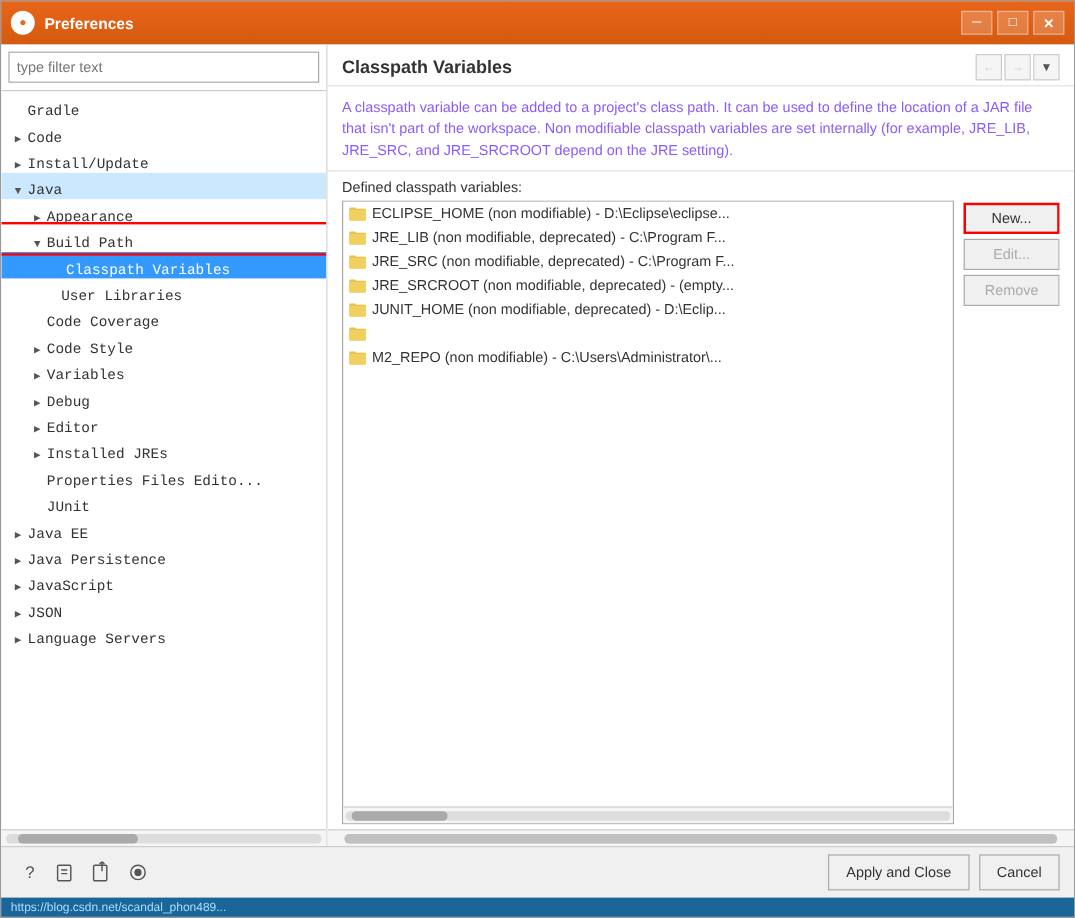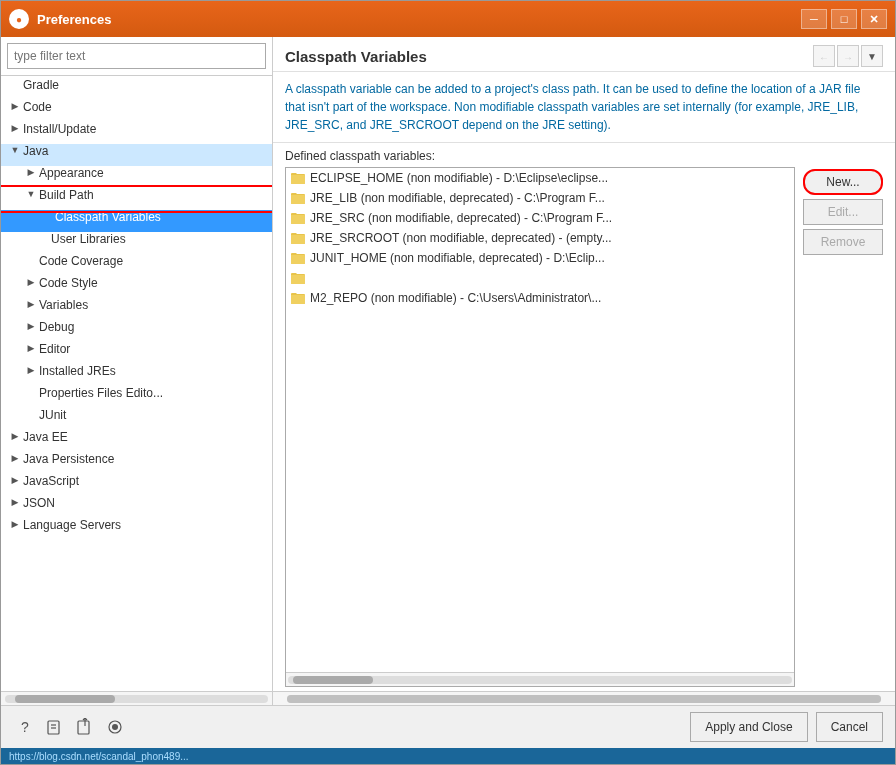--- a/index.html
+++ b/index.html
@@ -96,27 +96,28 @@
 
     .tree-container {
       flex: 1;
       overflow-y: auto;
       overflow-x: hidden;
       padding: 2px 0;
     }
 
     .tree-item {
       display: flex;
-      align-items: flex-start;
+      align-items: flex-end;
       height: 22px;
       padding-left: 8px;
       cursor: pointer;
       white-space: nowrap;
       font-size: 12px;
       color: #333;
+      font-family: Liberation Mono, monospace;
     }
 
     .tree-item.selected { background: #3399ff; color: white; }
 
     .tree-item .arrow {
       width: 12px;
       height: 12px;
       display: inline-flex;
       align-items: center;
       justify-content: center;
@@ -167,21 +168,21 @@
       justify-content: center;
       cursor: pointer;
       font-size: 10px;
       color: #555;
     }
     .panel-nav-btn.disabled { color: #ccc; cursor: default; }
 
     .panel-description {
       padding: 8px 12px;
       font-size: 12px;
-      color: #0369a1;
+      color: #8b5cf6;
       line-height: 1.5;
       border-bottom: 1px solid #e0e0e0;
     }
 
     .panel-section-label {
       padding: 6px 12px 4px;
       font-size: 12px;
       color: #333;
     }
 
@@ -276,21 +277,21 @@
       border: 1px solid #aaa;
       background: #f0f0f0;
       cursor: pointer;
       font-size: 12px;
       color: #333;
       display: flex;
       align-items: center;
       justify-content: center;
     }
     .list-btn.disabled { color: #aaa; cursor: default; }
-    .list-btn.highlighted { outline: 2px solid red; outline-offset: -2px; border-radius: 12px; }
+    .list-btn.highlighted { outline: 2px solid red; outline-offset: -2px; }
 
     .panel-scrollbar-h {
       height: 14px;
       background: #f5f5f5;
       border-top: 1px solid #ccc;
       display: flex;
       align-items: center;
       padding: 0 14px;
       margin: 4px 0 0 0;
     }

